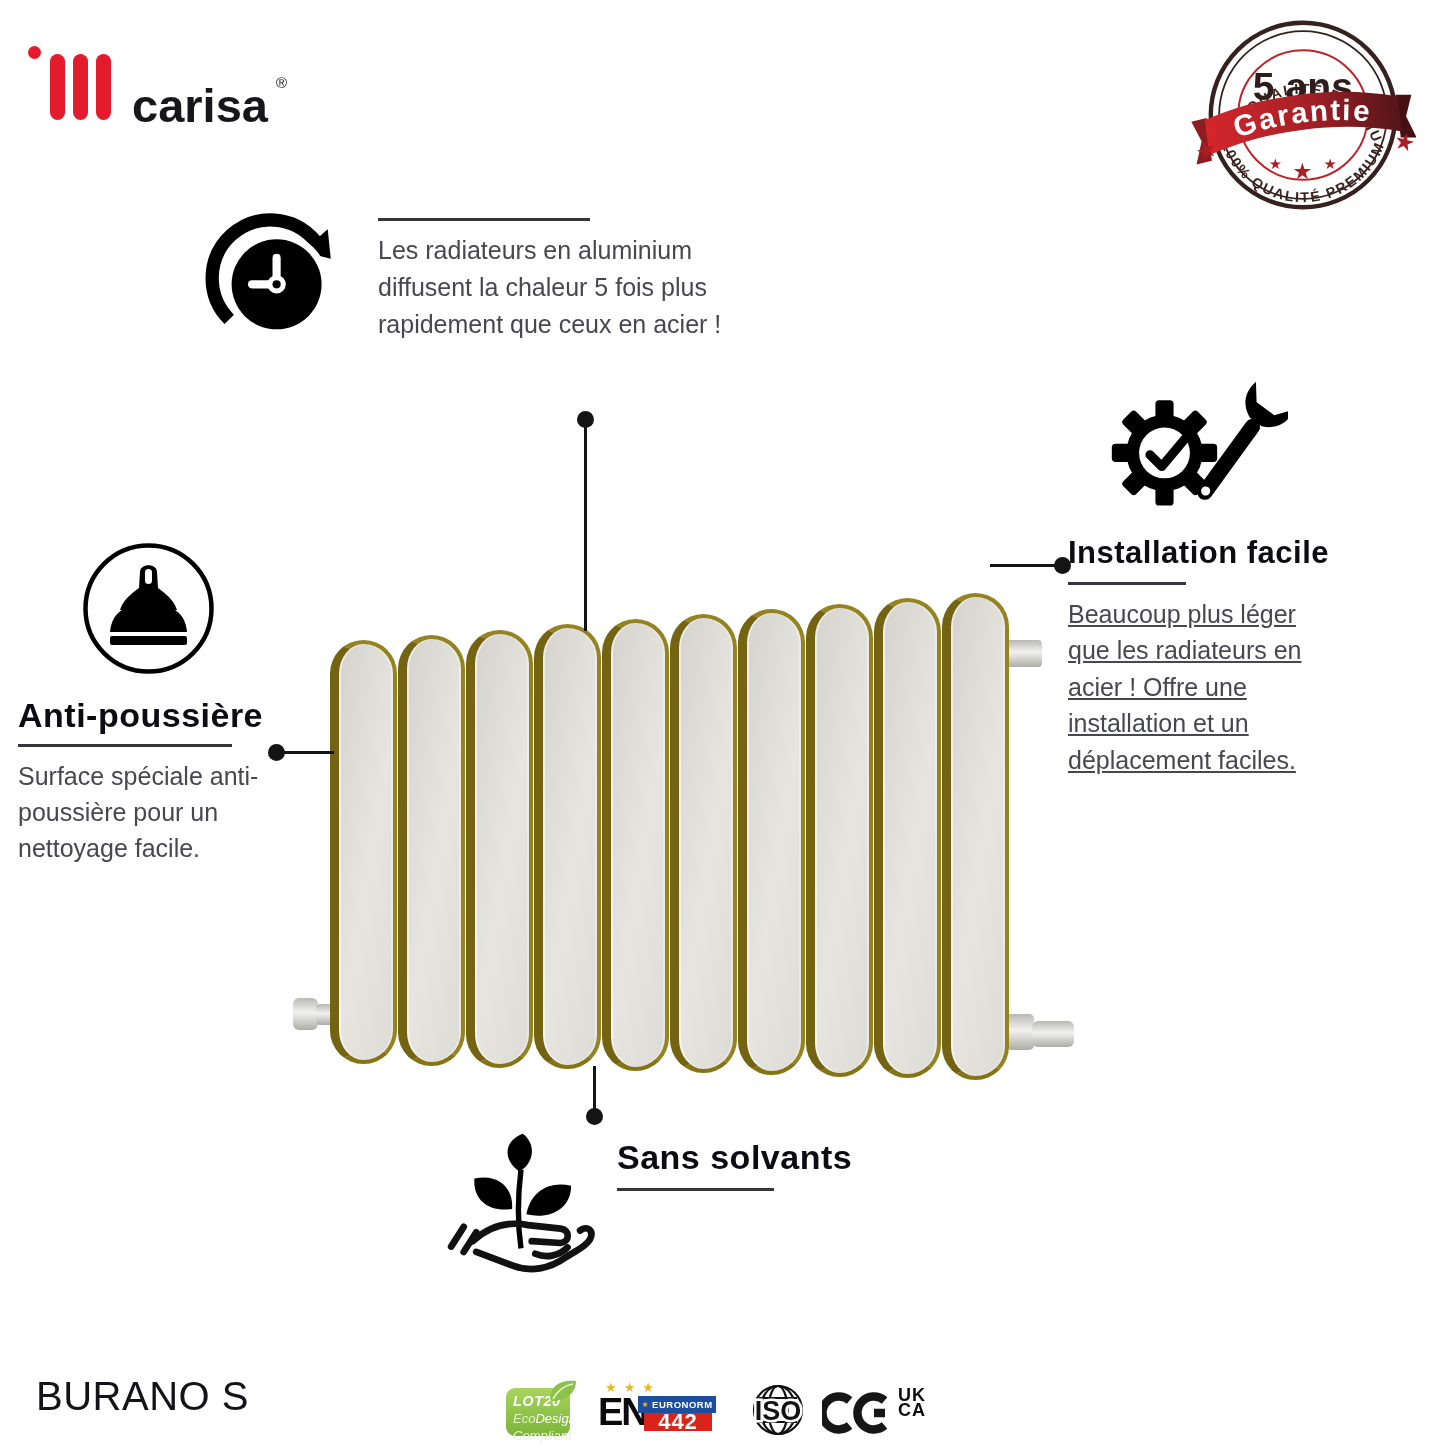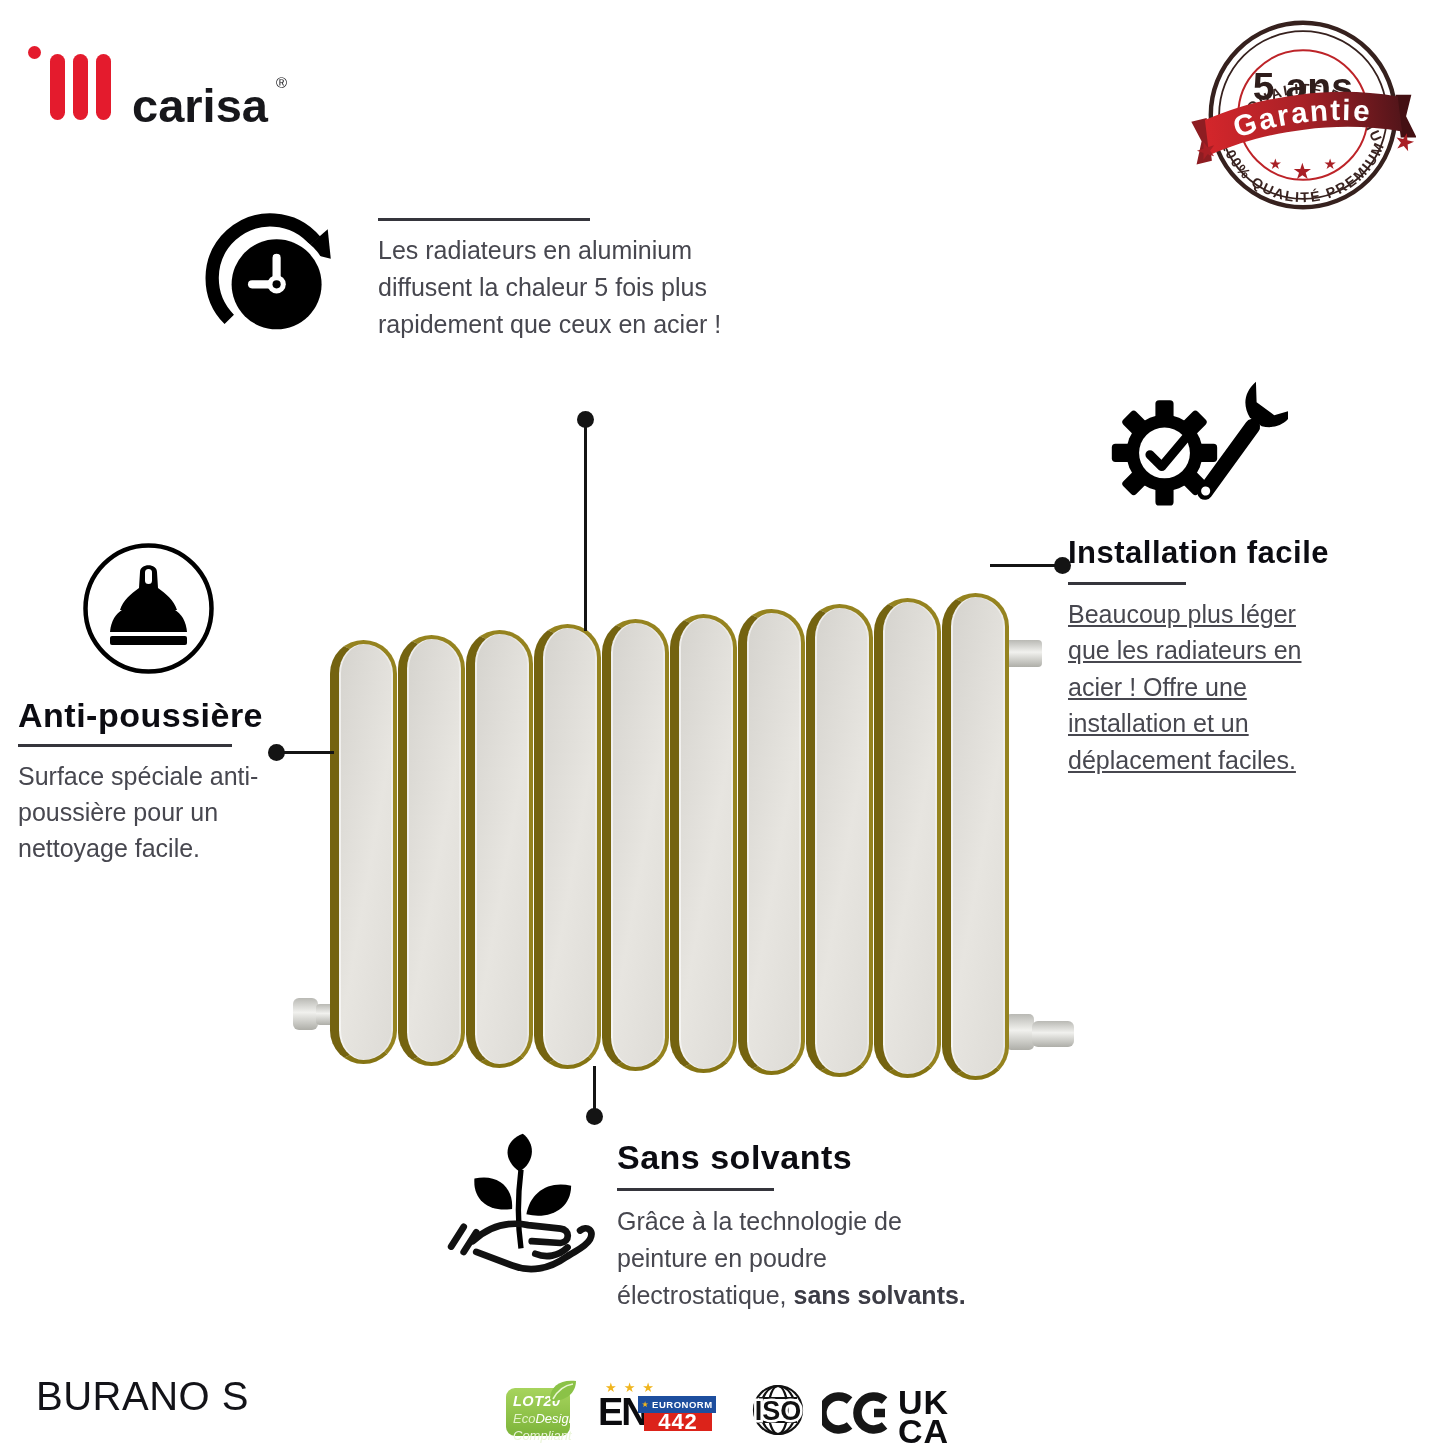--- a/index.html
+++ b/index.html
@@ -79,21 +79,21 @@
   .en442 .en{position:absolute;left:0;top:9px;font-size:38px;font-weight:800;letter-spacing:-2px;color:#0b0b0e;}
   .en442 .euro{position:absolute;left:40px;top:14px;width:78px;height:17px;background:var(--euronorm-blue);
                color:#fff;font-size:9.5px;font-weight:700;letter-spacing:.5px;
                display:flex;align-items:center;justify-content:center;gap:3px;}
   .en442 .euro .st{color:var(--star-gold);font-size:8px;}
   .en442 .n442{position:absolute;left:46px;top:31px;width:68px;height:18px;background:var(--euronorm-red);
                color:#fff;font-size:22px;font-weight:800;letter-spacing:1px;
                display:flex;align-items:center;justify-content:center;}
   .iso{position:absolute;left:746px;top:1384px;}
   .ce{position:absolute;left:822px;top:1390px;}
-  .ukca{position:absolute;left:898px;top:1388px;font-size:34px;font-weight:800;line-height:.85;
+  .ukca{position:absolute;left:898px;top:1388px;font-size:18px;font-weight:800;line-height:.85;
         letter-spacing:1px;color:#0d0d10;}
 
   
   .badge{position:absolute;left:1190px;top:14px;width:226px;height:206px;}
   .arc-text{font-size:14.5px;font-weight:700;letter-spacing:2px;fill:#3a2421;}
   .badge-star{fill:#a91f25;}
 </style>
 </head>
 <body>
 
@@ -223,23 +223,20 @@
       <path d="M 22,108 L 8,130"></path>
       <path d="M 36,114 L 22,136"></path>
       <path d="M 32,124 C 52,106 74,102 94,106 L 130,110 C 141,111 141,125 130,126 L 98,124"></path>
       <path d="M 152,112 C 160,106 168,112 163,122 C 158,131 146,135 136,142 C 118,155 96,159 76,151 L 36,136"></path>
       <path d="M 102,138 C 114,143 128,141 138,131"></path>
     </g>
   </svg>
   <div class="fblock fb-solvent">
     <div class="f-title">Sans solvants</div>
     <div class="ul"></div>
-    <div class="f-body"><span>Grâce à la technologie de
-peinture en poudre</span>
-<span>électrostatique, </span><span class="bold-tail">sans solvants.</span></div>
   </div>
   <div class="cline" style="left:593px;top:1066px;width:3px;height:50px;"></div>
   <div class="cdot" style="left:586px;top:1108px;"></div>
 
   <div class="valve valve-tr"></div>
   <div class="valve valve-br-nut"></div>
   <div class="valve valve-br-pipe"></div>
   <div class="valve valve-bl-pipe"></div>
   <div class="valve valve-bl-stub"></div>
   <div class="radiator">

